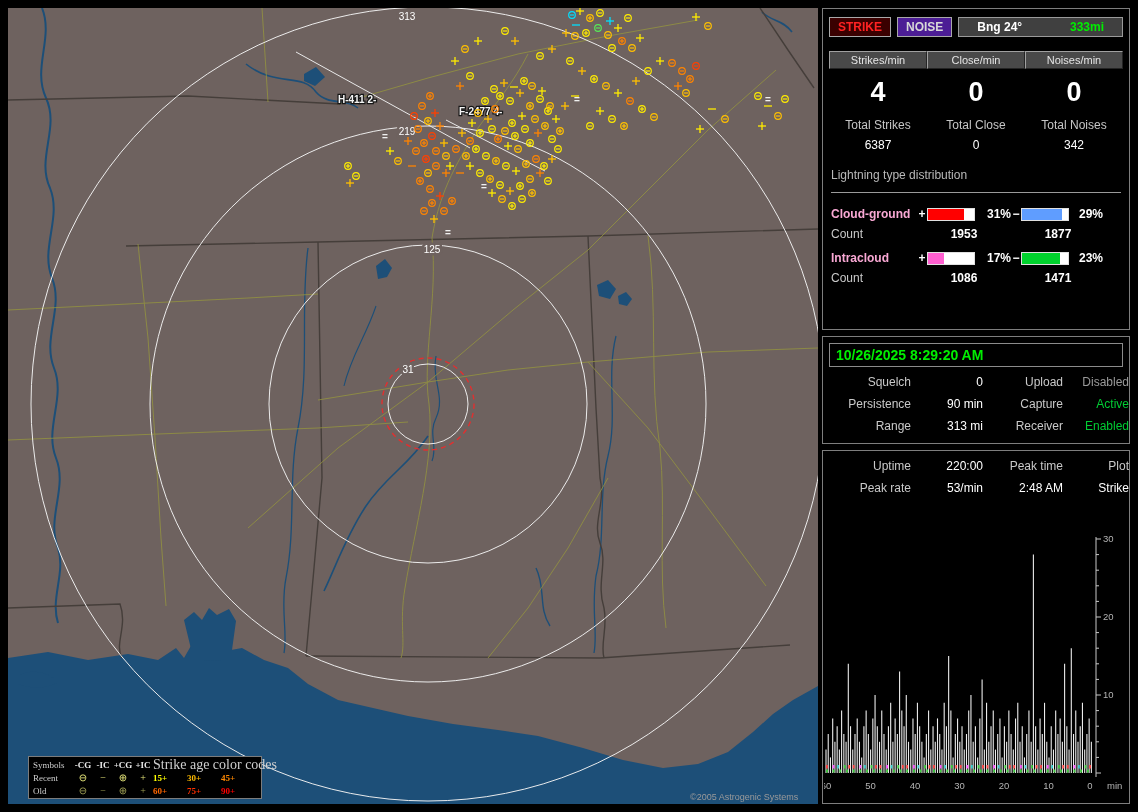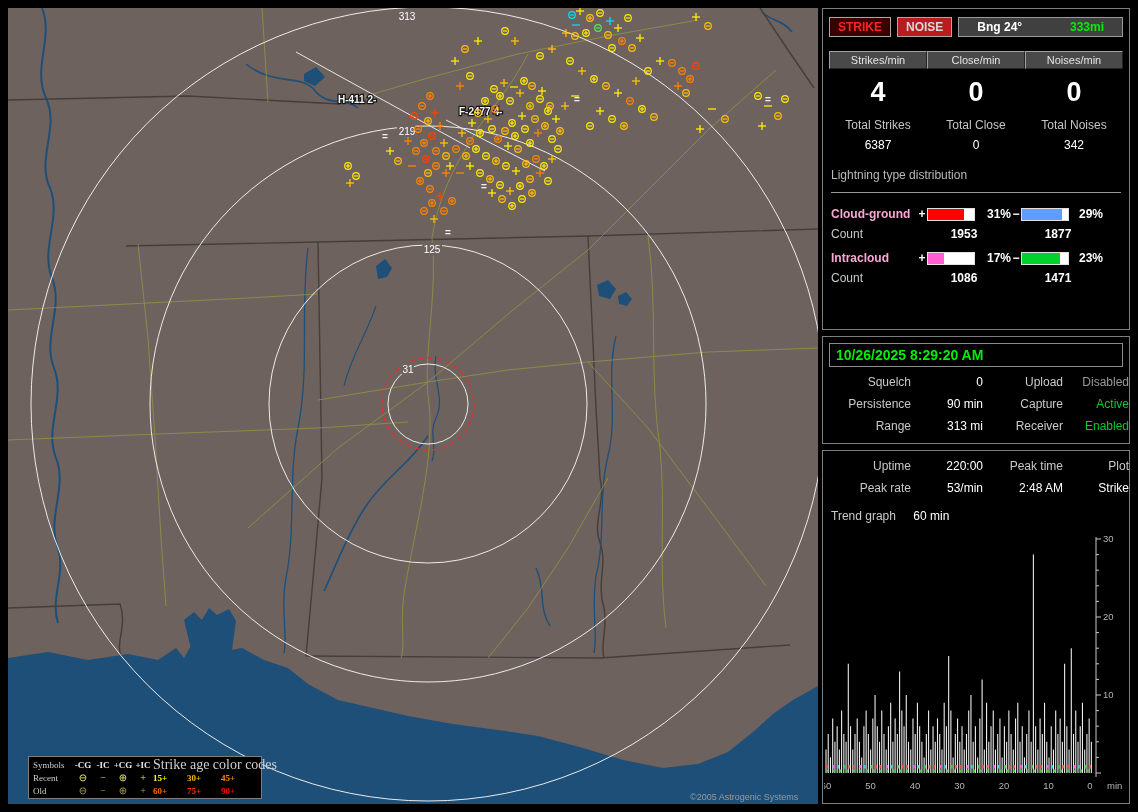--- a/index.html
+++ b/index.html
@@ -27,21 +27,21 @@
   #map-copyright{position:absolute;left:690px;top:792px;font-size:9px;color:#9a9a9a;}
 
   
   .panel{position:absolute;left:822px;width:308px;background:#000;border:1px solid #7e7e7e;box-sizing:border-box;}
   #panel-stats{top:8px;height:322px;}
   #panel-status{top:336px;height:108px;}
   #panel-session{top:450px;height:354px;}
 
   .btn-row{display:flex;align-items:center;margin:8px 6px 0 6px;}
   .mode-btn{font:bold 12px "Liberation Sans",sans-serif;padding:2px 8px;margin-right:6px;
-            border:1px solid #a8a8a8;background:#b91c1c;color:#d8d8d8;cursor:pointer;}
+            border:1px solid #a8a8a8;background:#4c1d95;color:#d8d8d8;cursor:pointer;}
   .strike-btn{background:#3a0000;color:#ff2222;}
   .bng-box{margin-left:auto;width:132px;border:1px solid #9a9a9a;background:#404040;
            display:flex;justify-content:space-between;padding:2px 18px;font:bold 12px "Liberation Sans",sans-serif;}
   .bng{color:#ffffff;} .rng{color:#00ee00;}
 
   .stat-grid{display:grid;grid-template-columns:1fr 1fr 1fr;margin:0 6px;}
   .stat-btn{margin-top:14px;text-align:center;font-size:11px;color:#e4e4e4;padding:2px 0;
             background:#494949;border:1px solid;border-color:#a0a0a0 #242424 #242424 #a0a0a0;cursor:pointer;}
   .stat-value{text-align:center;font:bold 27px "Liberation Sans",sans-serif;color:#fff;margin-top:8px;}
   .totals-lab div{text-align:center;font-size:12px;color:#c6c6c6;margin-top:10px;}
@@ -615,24 +615,20 @@
   <div class="grid4" id="session-grid">
       <span class="cell lab">Uptime</span>
       <span class="cell val">220:00</span>
       <span class="cell lab">Peak time</span>
       <span class="cell lab">Plot</span>
       <span class="cell lab">Peak rate</span>
       <span class="cell val">53/min</span>
       <span class="cell val">2:48 AM</span>
       <span class="cell val">Strike</span>
     </div>
-  <div class="trend-row">
-    <span class="lab">Trend graph</span>
-    <span class="val">60 min</span>
-  </div>
   <svg id="trend-svg" width="302" height="268" viewBox="0 0 302 268">
       <line x1="2" y1="238" x2="2" y2="214.6" stroke="#ececec" stroke-width="1.1"></line>
       <line x1="4.23" y1="238" x2="4.23" y2="199" stroke="#ececec" stroke-width="1.1"></line>
       <line x1="6.46" y1="238" x2="6.46" y2="222.4" stroke="#ececec" stroke-width="1.1"></line>
       <line x1="8.69" y1="238" x2="8.69" y2="183.4" stroke="#ececec" stroke-width="1.1"></line>
       <line x1="10.92" y1="238" x2="10.92" y2="206.8" stroke="#ececec" stroke-width="1.1"></line>
       <line x1="13.15" y1="238" x2="13.15" y2="191.2" stroke="#ececec" stroke-width="1.1"></line>
       <line x1="15.379999999999999" y1="238" x2="15.379999999999999" y2="214.6" stroke="#ececec" stroke-width="1.1"></line>
       <line x1="17.61" y1="238" x2="17.61" y2="175.6" stroke="#ececec" stroke-width="1.1"></line>
       <line x1="19.84" y1="238" x2="19.84" y2="199" stroke="#ececec" stroke-width="1.1"></line>

